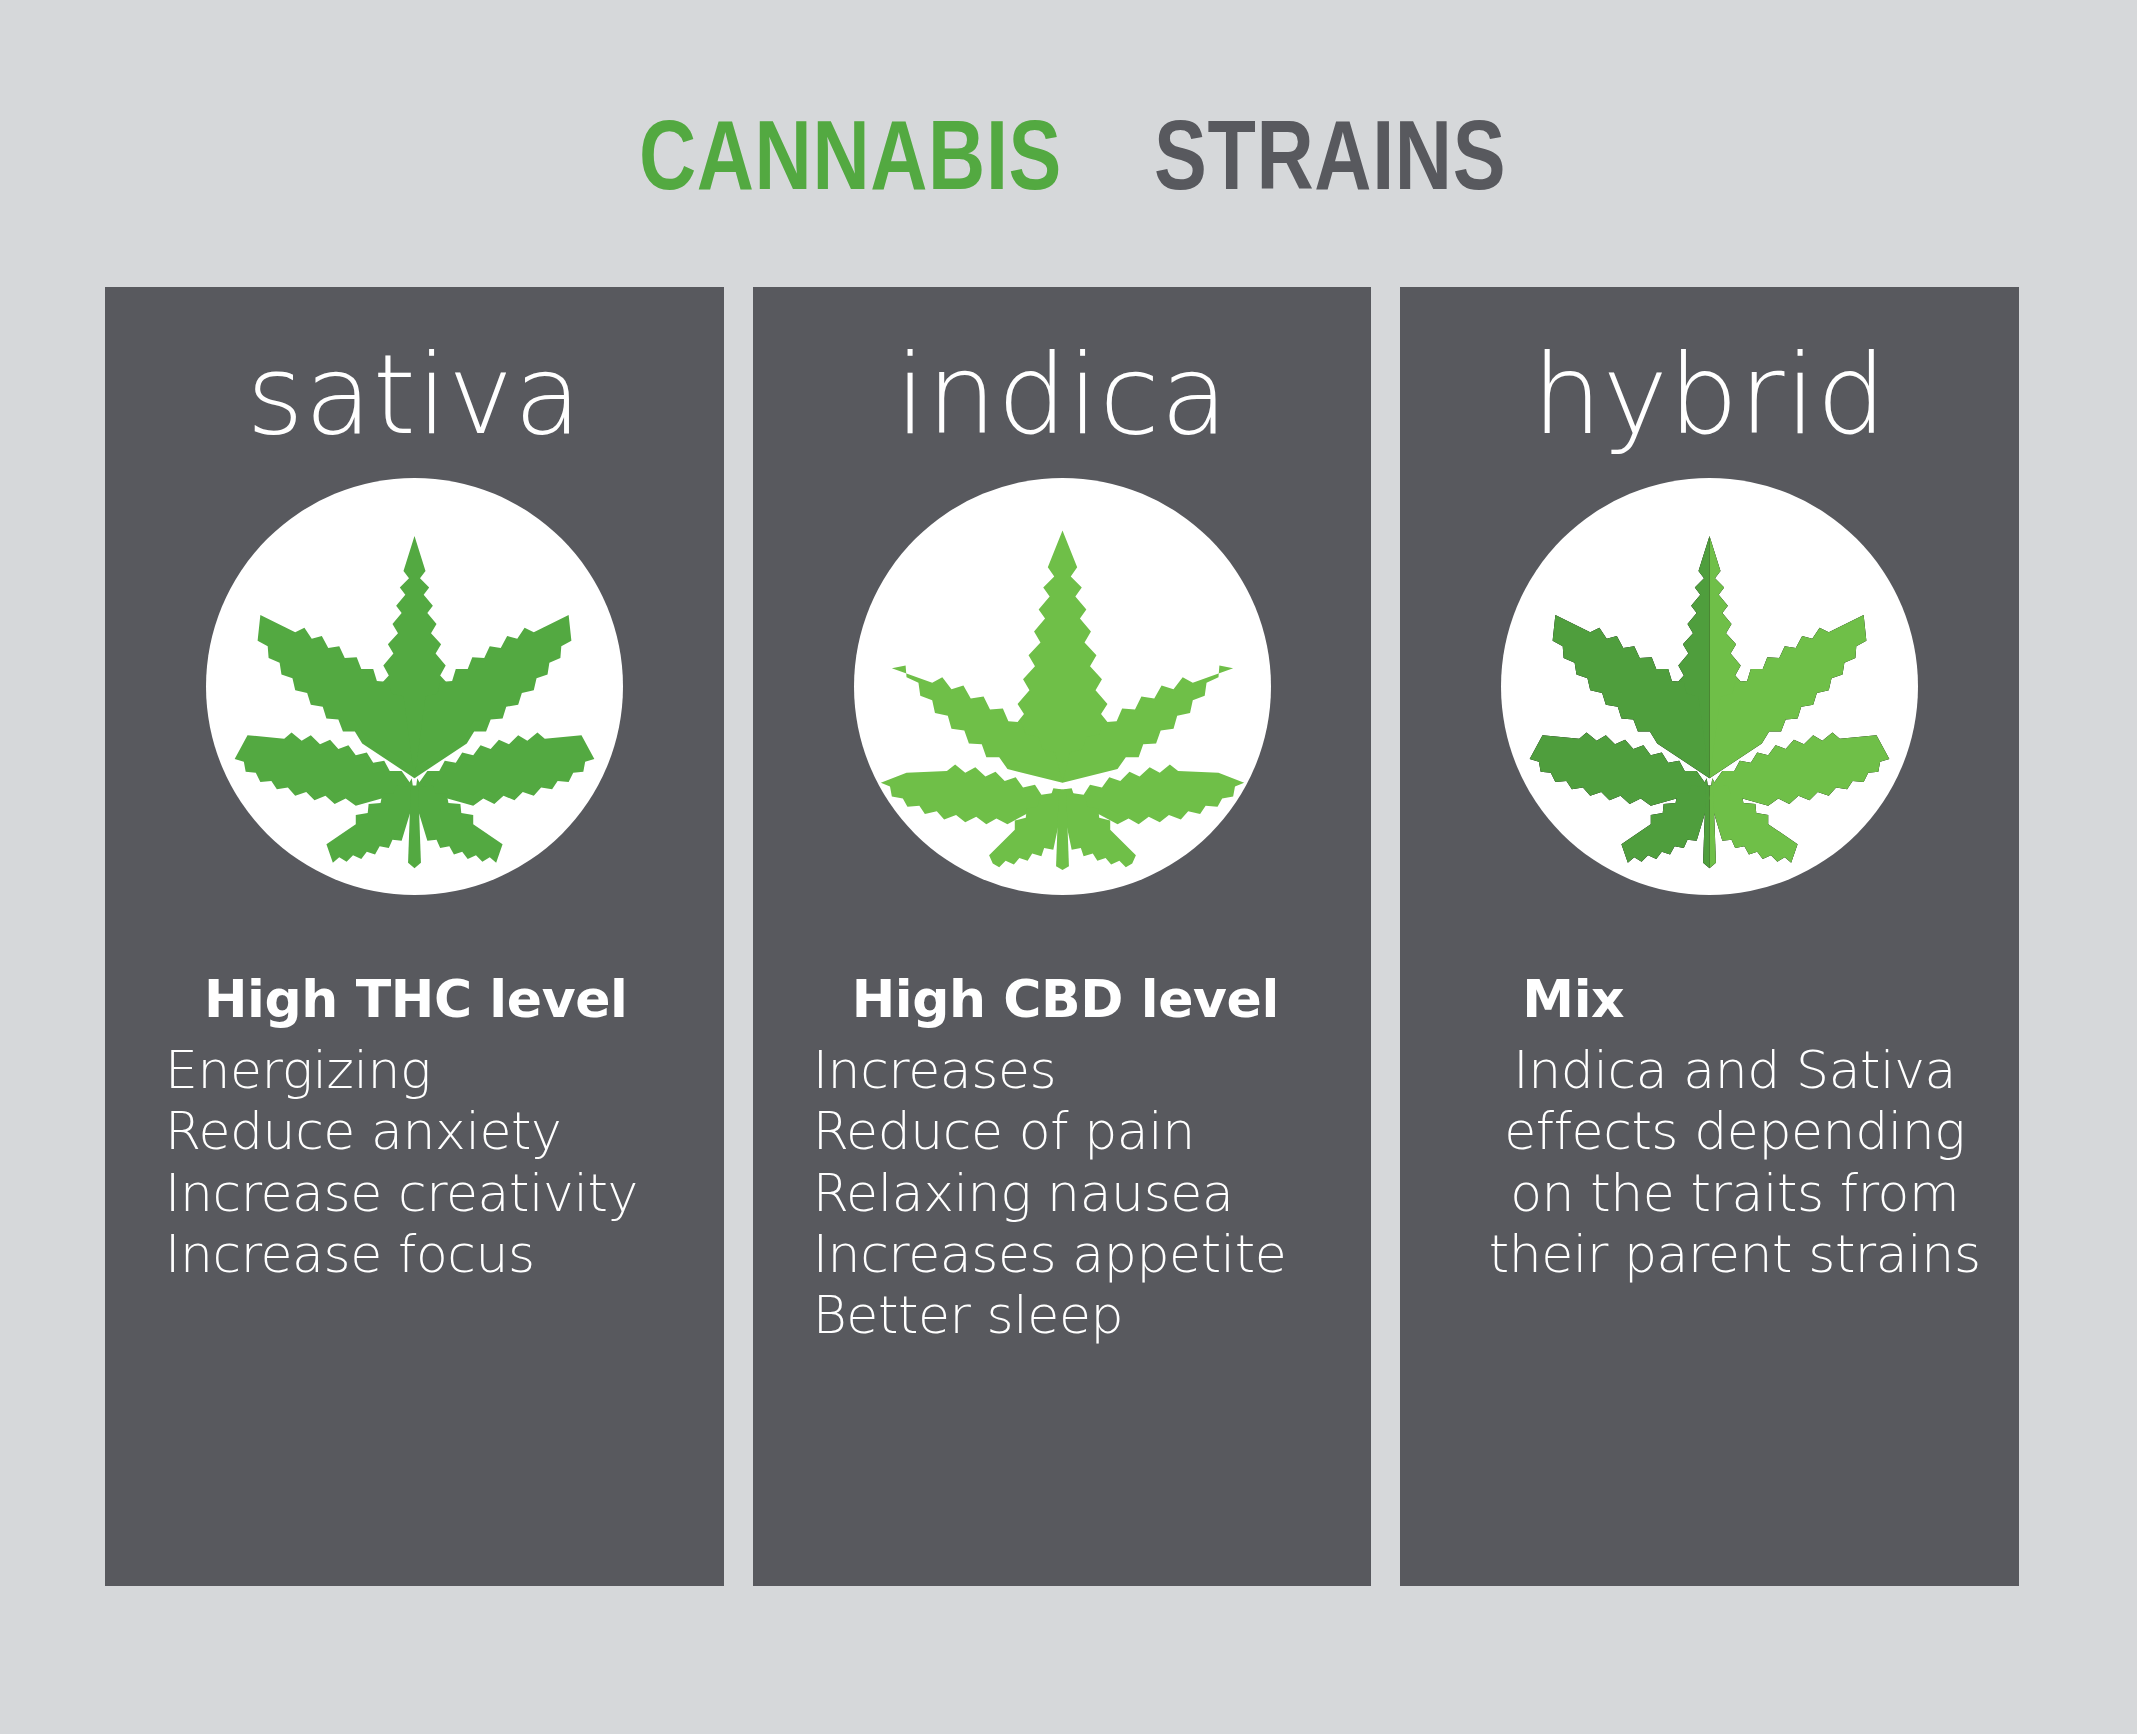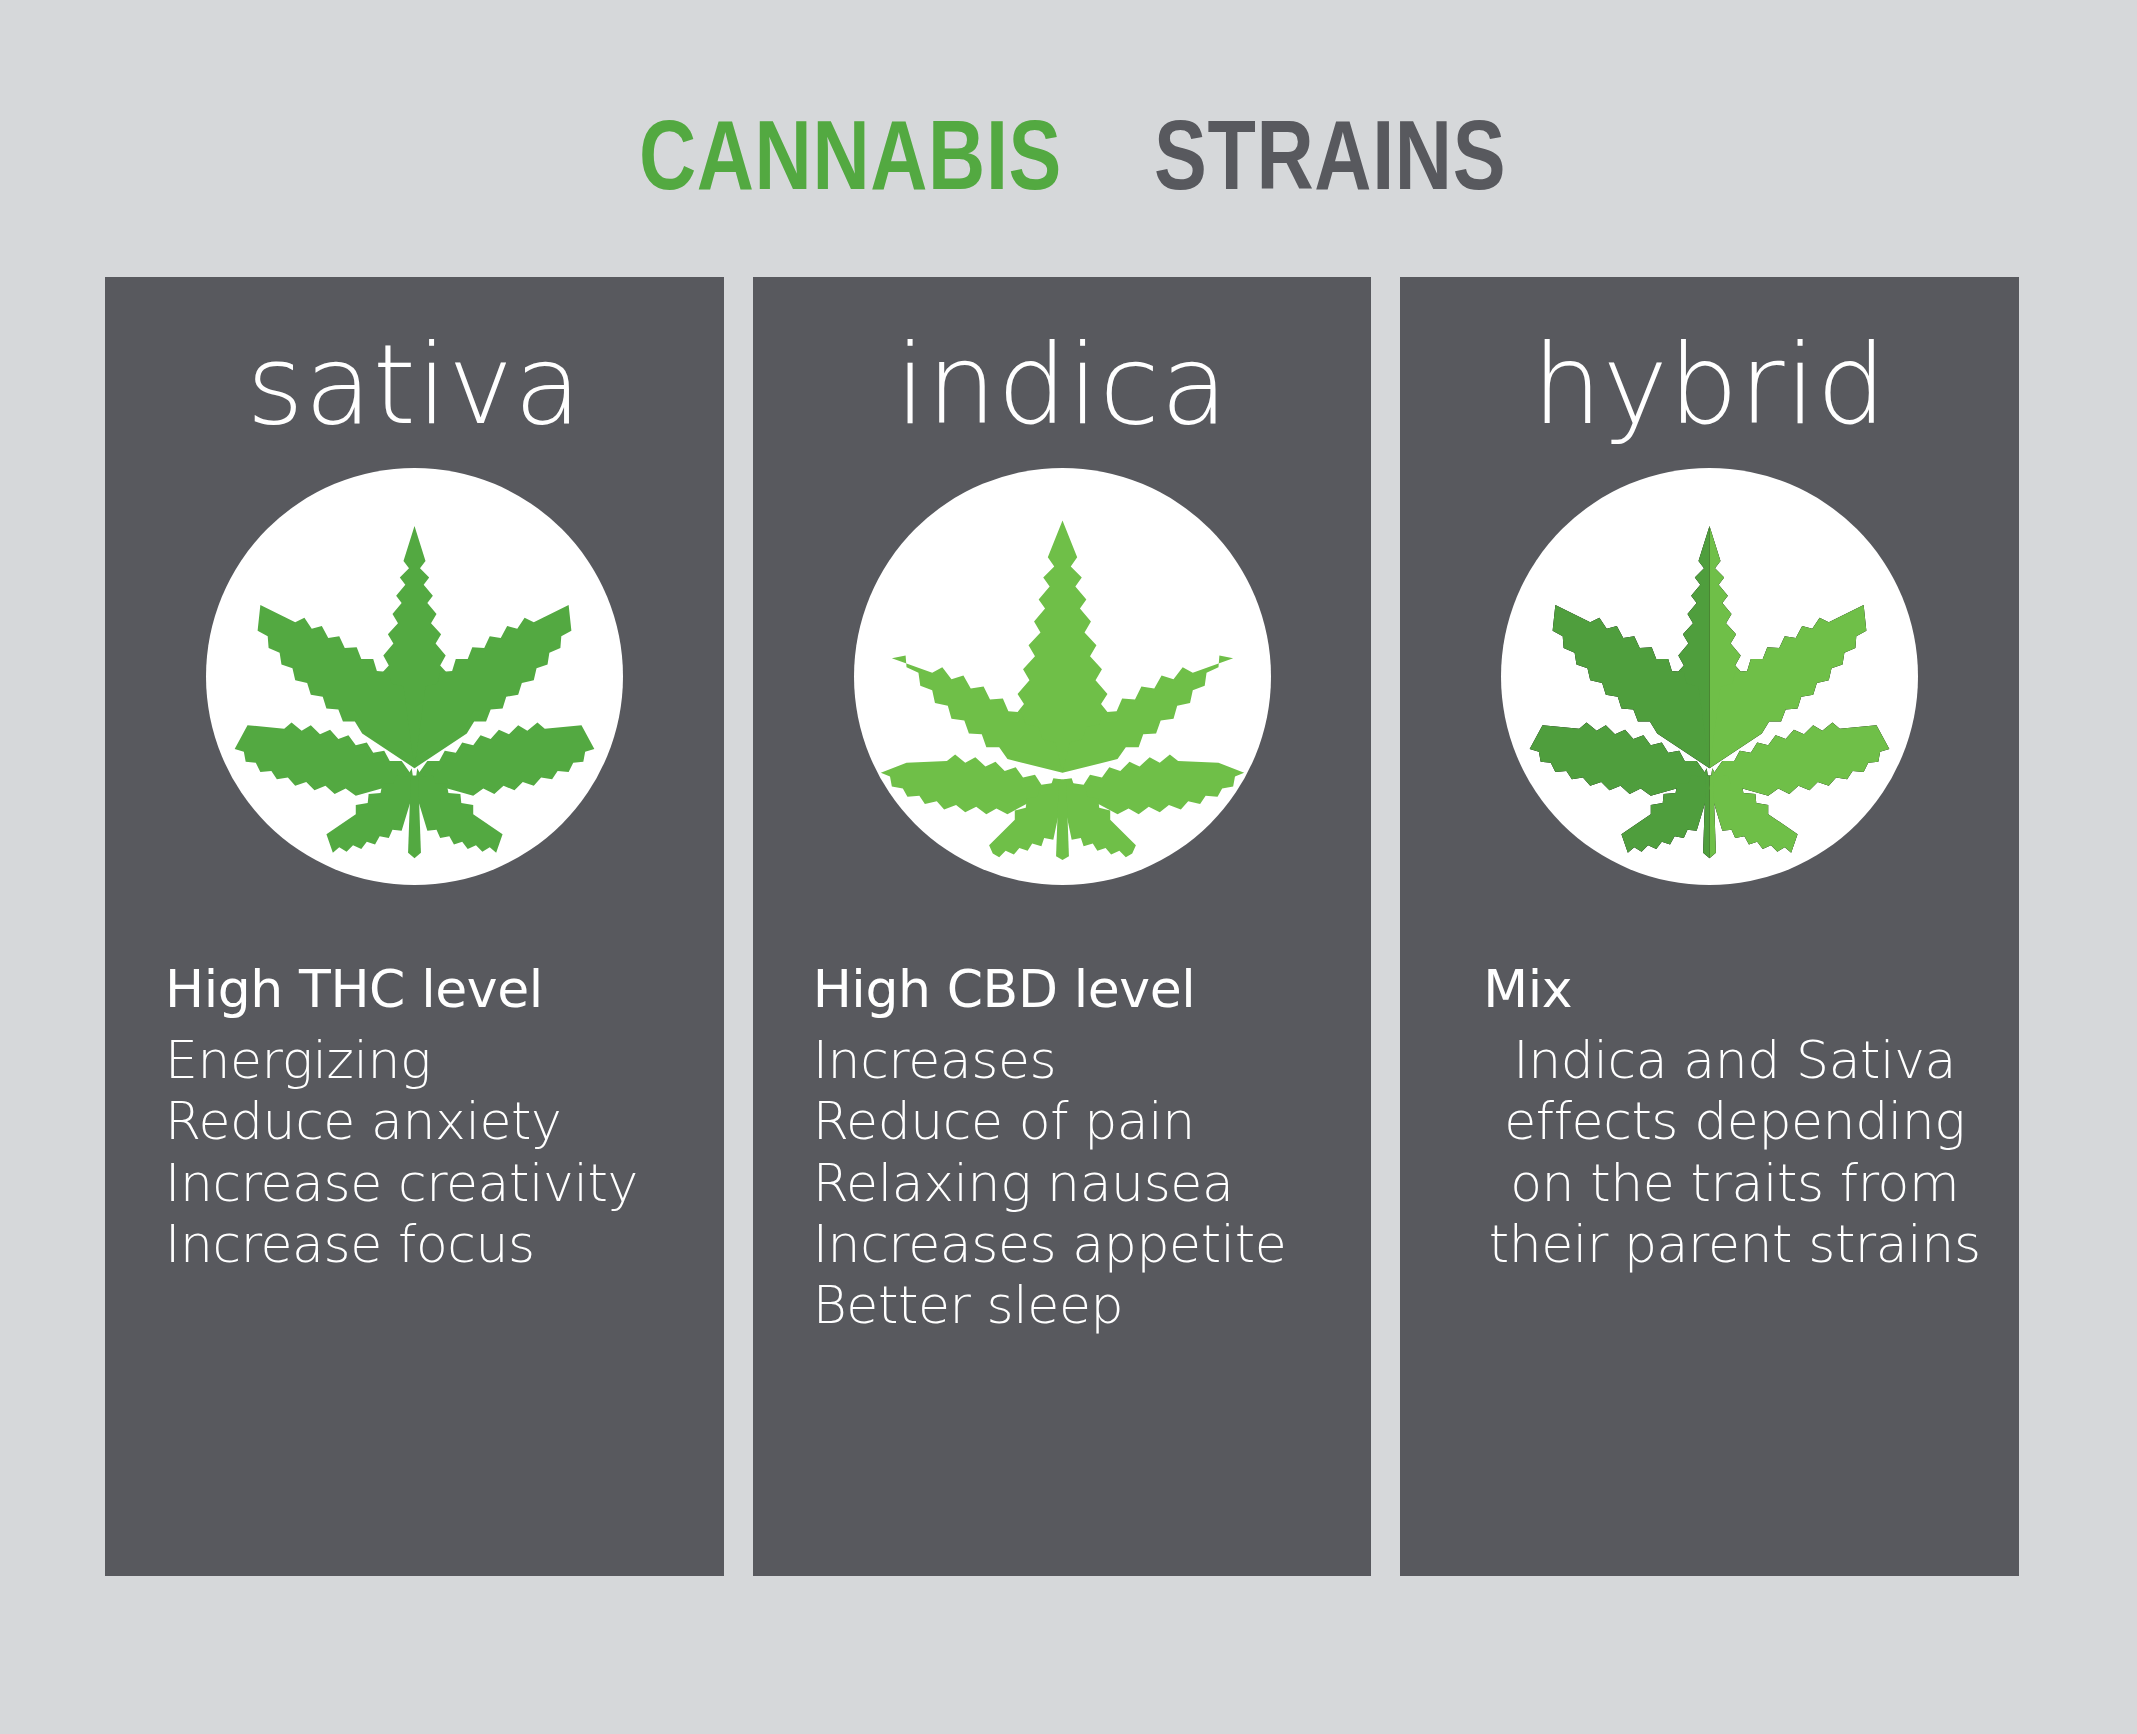--- a/index.html
+++ b/index.html
@@ -40,21 +40,21 @@
     transform: scaleX(0.80);
     transform-origin: center bottom;
   }
   .title-cannabis { color: #53a941; }
   .title-strains  { color: #58595e; margin-left: -5px; }
 
   
   .panels {
     position: absolute;
     left: 105px;
-    top: 277px;
+    top: 287px;
     width: 1914px;
     height: 1299px;
     display: flex;
     gap: 29px;
   }
   .panel {
     background: #58595e;
     position: relative;
     flex: 1 1 0;
     display: flex;
@@ -92,26 +92,27 @@
   .panel-body {
     width: 100%;
     box-sizing: border-box;
     padding: 0 0 0 60px;
     margin-top: 77px;
   }
   .panel-body.pad-hybrid { padding-left: 83px; padding-right: 33px; }
 
   .body-title {
     font-family: "DejaVu Sans", sans-serif;
-    font-weight: normal;
+    font-weight: bold;
     font-size: 52px;
     line-height: 1.05;
     color: #ffffff;
     margin-bottom: 13.4px;
     letter-spacing: -0.4px;
+    margin-left: 39px;
   }
   .body-line {
     font-family: "DejaVu Sans", sans-serif;
     font-weight: 300;
     font-size: 52px;
     line-height: 1.18;
     color: #ffffff;
     letter-spacing: -0.4px;
     white-space: nowrap;
   }

